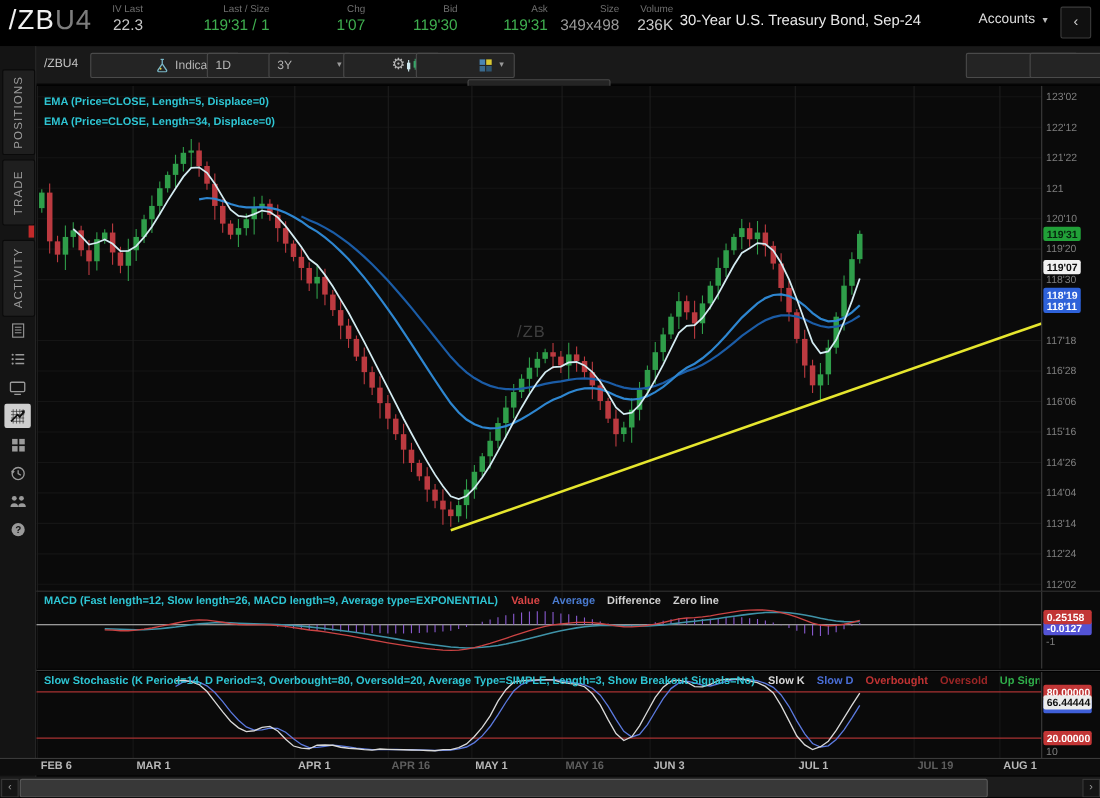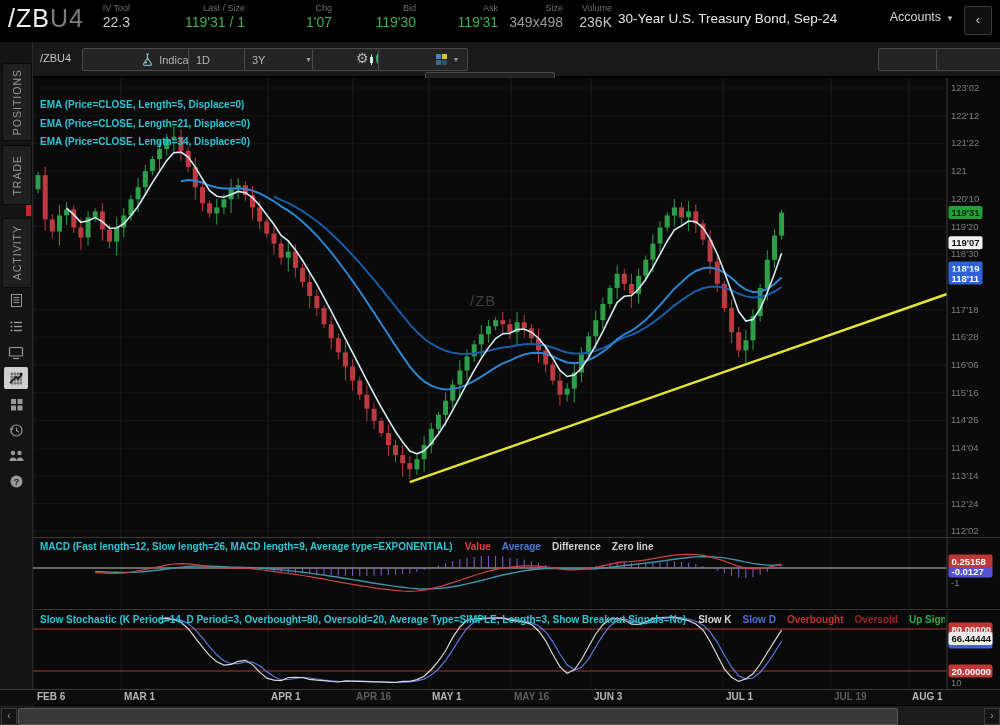--- a/index.html
+++ b/index.html
@@ -33,41 +33,41 @@
   .sbar{left:0;top:42px;width:32px;height:683px;background:#141414;border-right:1px solid #2a2a2a;}
   .vtab{left:2px;width:28px;background:#1f1f1f;border:1px solid #0a0a0a;border-radius:2px;cursor:pointer;
         display:flex;align-items:center;justify-content:center;}
   .vtab span{writing-mode:vertical-rl;transform:rotate(180deg);font-size:10.5px;letter-spacing:1px;color:#9b9b9b;}
   .badge{left:26px;top:205px;width:5px;height:11px;background:#c22a2a;}
   .icn{left:4px;width:24px;height:22px;display:flex;align-items:center;justify-content:center;cursor:pointer;}
   .icn.active{background:#cfcfcf;border-radius:2px;}
   
   .chartbg{left:33px;top:78px;width:967px;height:460px;background:#0a0a0a;}
   .panelbg{background:#0a0a0a;}
-  .study{left:40px;top:96px;line-height:18.5px;font-size:10px;font-weight:bold;}
+  .study{left:40px;top:84px;line-height:18.5px;font-size:10px;font-weight:bold;}
   .legendrow{font-size:10px;font-weight:bold;white-space:nowrap;overflow:hidden;}
   .sep{background:#3a3a3a;height:1px;left:0;width:1000px;}
   .xaxis{left:0;top:690px;width:1000px;height:15px;background:#0d0d0d;}
   .xlab{position:absolute;top:1px;font-size:10px;font-weight:bold;}
   
   .scroll{left:0;top:706px;width:1000px;height:19px;background:#1c1c1c;}
   .scr-arr{top:708px;width:14px;height:15px;background:#151515;border:1px solid #3a3a3a;color:#9a9a9a;
            font-size:10px;text-align:center;line-height:14px;cursor:pointer;}
   .scr-thumb{left:18px;top:708px;width:878px;height:15px;background:#383838;border:1px solid #5a5a5a;border-radius:2px;cursor:pointer;}
   svg text{font-family:"Liberation Sans",sans-serif;}
 </style>
 </head>
 <body>
 
 <div class="app">
 
   <div class="a hdr">
     <div class="a sym"><span>/ZB</span><span class="sfx">U4</span></div>
     <div class="a fld" style="left:70px;width:60px;">
-        <span class="lb">IV Tool</span>
+        <span class="lb">IV Last</span>
         <span class="vl wht">22.3</span>
       </div>
     <div class="a fld" style="left:150px;width:95px;">
         <span class="lb">Last / Size</span>
         <span class="vl grn">119'31 / 1</span>
       </div>
     <div class="a fld" style="left:270px;width:62px;">
         <span class="lb">Chg</span>
         <span class="vl grn">1'07</span>
       </div>
@@ -503,21 +503,20 @@
           <rect x="915.5" y="183.5" width="34" height="13" rx="2" fill="#2e62d9"></rect>
           <text x="918.5" y="193.5" font-size="9.5" font-weight="bold" fill="#ffffff">118'19</text>
         </g>
         <g>
           <rect x="915.5" y="193.6" width="34" height="13" rx="2" fill="#2e62d9"></rect>
           <text x="918.5" y="203.6" font-size="9.5" font-weight="bold" fill="#ffffff">118'11</text>
         </g>
       </svg></div>
   <div class="a study" id="ema-labels">
       <div style="color: rgb(46, 197, 211);">EMA (Price=CLOSE, Length=5, Displace=0)</div>
-      <div style="color: rgb(46, 197, 211);">EMA (Price=CLOSE, Length=21, Displace=0)</div>
       <div style="color: rgb(46, 197, 211);">EMA (Price=CLOSE, Length=34, Displace=0)</div>
     </div>
 
   <div class="a sep" style="top:537px;left:33px;width:967px;"></div>
 
   <div class="a panelbg" id="macd-holder" style="left:33px;top:538px;width:967px;height:70px;"><svg width="967" height="70" viewBox="0 0 967 70">
         <line x1="1" y1="0" x2="1" y2="70" stroke="#181818"></line>
         <line x1="88" y1="0" x2="88" y2="70" stroke="#181818"></line>
         <line x1="235" y1="0" x2="235" y2="70" stroke="#181818"></line>
         <line x1="320" y1="0" x2="320" y2="70" stroke="#181818"></line>

